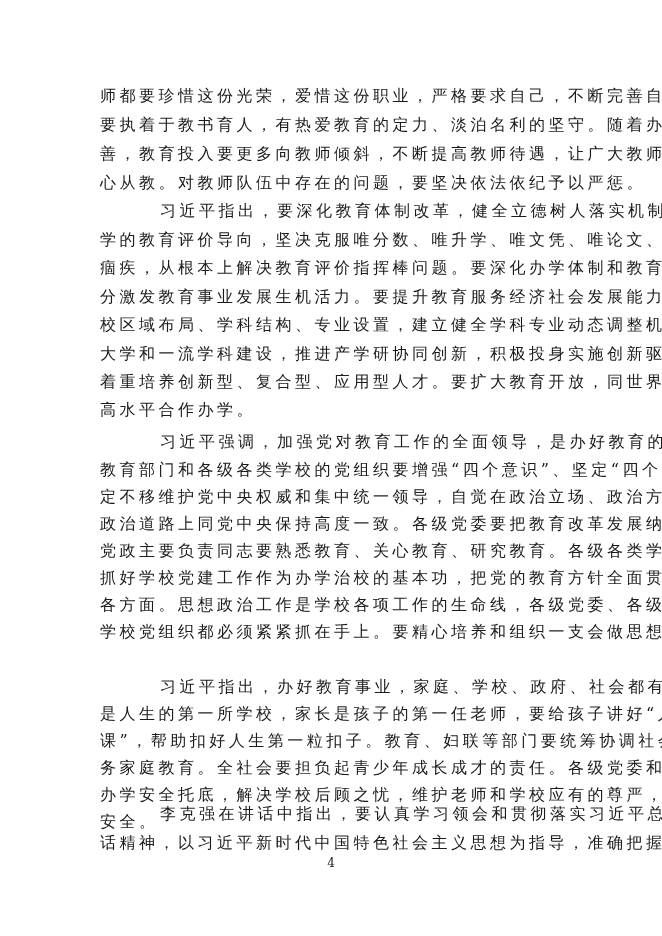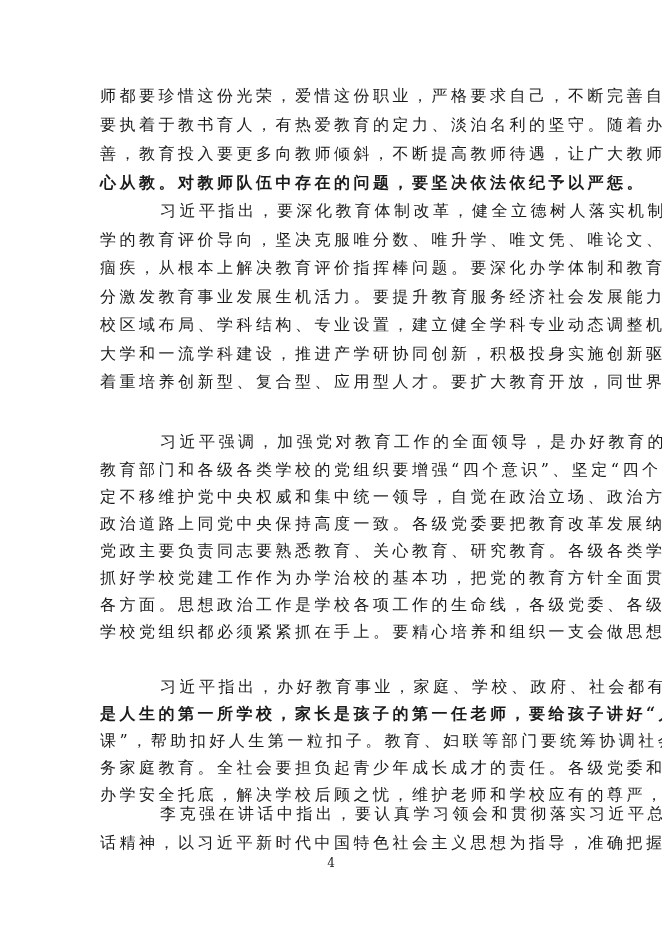--- a/index.html
+++ b/index.html
@@ -3,55 +3,57 @@
 <meta charset="utf-8">
 <style>
   html, body { margin:0; padding:0; background:#ffffff; }
   body { width:662px; height:936px; position:relative; overflow:hidden;
          font-family: "DejaVu Serif", "Liberation Serif", serif; color:#1b1b1b; }
   .page { position:absolute; left:0; top:0; width:662px; height:936px; background:#fff; }
   .line { position:absolute; left:100px; width:462px; height:22px; line-height:22px;
           font-size:16px; white-space:nowrap; text-align:justify; text-align-last:justify;
           letter-spacing:3.5px; }
   .line.indent { left:160px; width:402px; }
-  .line.last { text-align-last:left;font-weight:bold; }
+  .line.last { text-align-last:left; }
   .page-number { position:absolute; left:0; width:662px; text-align:center; top:855px;
                  font-size:12px; line-height:16px; color:#1b1b1b; }
 </style>
 </head>
 <body>
 
 <div class="page">
 
   <div class="line" style="top:85px">师都要珍惜这份光荣，爱惜这份职业，严格要求自己，不断完善自己。做老师就</div>
   <div class="line" style="top:114px">要执着于教书育人，有热爱教育的定力、淡泊名利的坚守。随着办学条件不断改</div>
   <div class="line" style="top:143px">善，教育投入要更多向教师倾斜，不断提高教师待遇，让广大教师安心从教、热</div>
   <div class="line last" style="top:172px">心从教。对教师队伍中存在的问题，要坚决依法依纪予以严惩。</div>
 
   <div class="line indent" style="top:200px">习近平指出，要深化教育体制改革，健全立德树人落实机制，扭转不科</div>
   <div class="line" style="top:229px">学的教育评价导向，坚决克服唯分数、唯升学、唯文凭、唯论文、唯帽子的顽瘴</div>
   <div class="line" style="top:257px">痼疾，从根本上解决教育评价指挥棒问题。要深化办学体制和教育管理改革，充</div>
   <div class="line" style="top:286px">分激发教育事业发展生机活力。要提升教育服务经济社会发展能力，调整优化高</div>
   <div class="line" style="top:314px">校区域布局、学科结构、专业设置，建立健全学科专业动态调整机制，加快一流</div>
   <div class="line" style="top:343px">大学和一流学科建设，推进产学研协同创新，积极投身实施创新驱动发展战略，</div>
   <div class="line" style="top:371px">着重培养创新型、复合型、应用型人才。要扩大教育开放，同世界一流资源开展</div>
+  <div class="line last" style="top:399px">高水平合作办学。</div>
 
   <div class="line indent" style="top:431px">习近平强调，加强党对教育工作的全面领导，是办好教育的根本保证。</div>
   <div class="line" style="top:459px">教育部门和各级各类学校的党组织要增强“四个意识”、坚定“四个自信”，坚</div>
   <div class="line" style="top:486px">定不移维护党中央权威和集中统一领导，自觉在政治立场、政治方向、政治原则、</div>
   <div class="line" style="top:513px">政治道路上同党中央保持高度一致。各级党委要把教育改革发展纳入议事日程，</div>
   <div class="line" style="top:540px">党政主要负责同志要熟悉教育、关心教育、研究教育。各级各类学校党组织要把</div>
   <div class="line" style="top:567px">抓好学校党建工作作为办学治校的基本功，把党的教育方针全面贯彻到学校工作</div>
   <div class="line" style="top:594px">各方面。思想政治工作是学校各项工作的生命线，各级党委、各级教育主管部门、</div>
   <div class="line" style="top:621px">学校党组织都必须紧紧抓在手上。要精心培养和组织一支会做思想政治工作的政</div>
 
   <div class="line indent" style="top:676px">习近平指出，办好教育事业，家庭、学校、政府、社会都有责任。家庭</div>
   <div class="line last" style="top:703px">是人生的第一所学校，家长是孩子的第一任老师，要给孩子讲好“人生第一</div>
   <div class="line" style="top:730px">课”，帮助扣好人生第一粒扣子。教育、妇联等部门要统筹协调社会资源支持服</div>
   <div class="line" style="top:757px">务家庭教育。全社会要担负起青少年成长成才的责任。各级党委和政府要为学校</div>
   <div class="line" style="top:784px">办学安全托底，解决学校后顾之忧，维护老师和学校应有的尊严，保护学生生命</div>
+  <div class="line last" style="top:811px">安全。</div>
 
 </div>
 
 <div class="line indent" style="top:803px">李克强在讲话中指出，要认真学习领会和贯彻落实习近平总书记重要讲</div>
 <div class="line" style="top:832px">话精神，以习近平新时代中国特色社会主义思想为指导，准确把握教育事业发展</div>
 
 <div class="page-number">4</div>
 
 </body></html>

